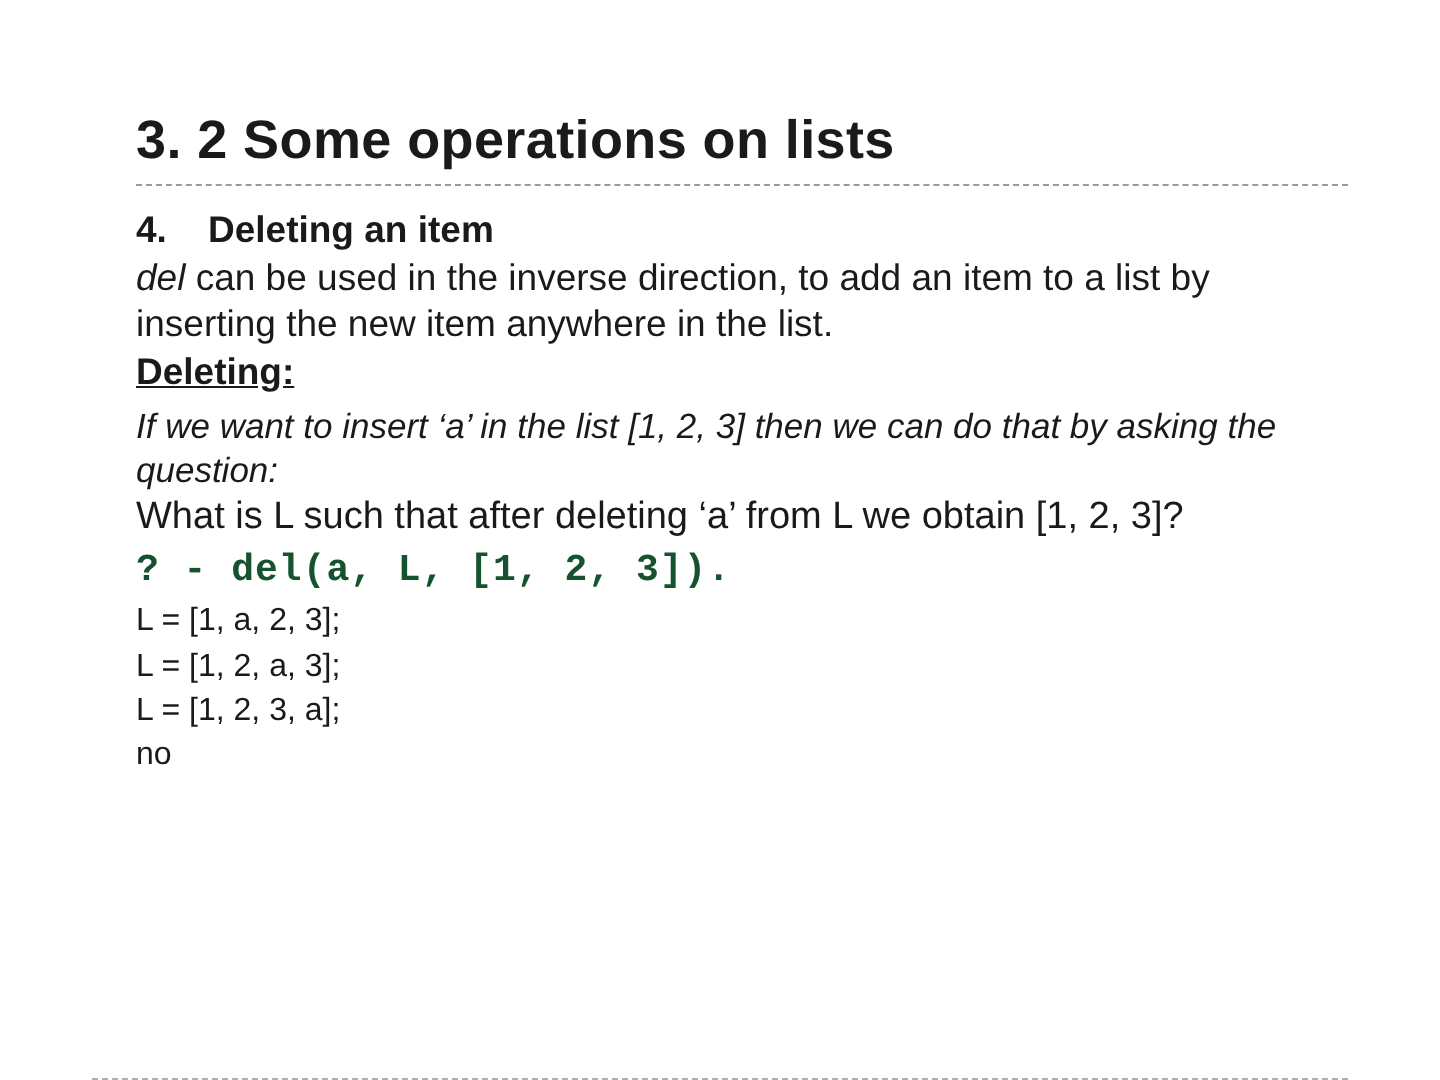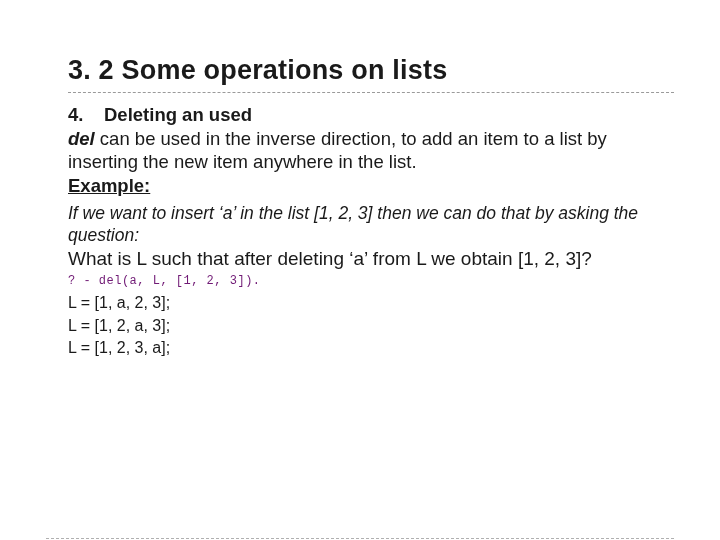--- a/index.html
+++ b/index.html
@@ -41,43 +41,43 @@
     font-weight: bold;
   }
   .ol-head {
     display: inline;
     font-weight: bold;
   }
   .sub-indent {
     display: block;
   }
   .bold-italic {
-    font-weight: bold;
+    font-weight: normal;
     font-style: italic;
     text-align: right;
   }
   .example-label {
     font-weight: bold;
     text-decoration: underline;
   }
   .para2 {
     font-size: 17.5px;
     line-height: 1.28;
     margin: 4px 0 0 0;
     font-style: italic;
   }
   .q {
     font-size: 19px;
     margin: 2px 0 0 0;
   }
   .code-line {
     font-family: "Courier New", Courier, monospace;
-    font-weight: normal;
-    color: #701a75;
-    font-size: 12px;
+    font-weight: bold;
+    color: #14532d;
+    font-size: 19px;
     margin: 4px 0 4px 0;
     letter-spacing: 0.5px;
   }
   .results {
     font-size: 16px;
     line-height: 1.38;
   }
   .page-num-area {
     position: absolute;
     left: 46px;
@@ -104,36 +104,37 @@
 <body>
 
 <div class="slide">
 
   <h1 class="title">3. 2 Some operations on lists</h1>
   <hr class="dashed-rule">
 
   <div class="body-block">
     <span class="ol-num">4.</span>
     <span>&nbsp;&nbsp;</span>
-    <span class="ol-head">Deleting an used</span>
+    <span class="ol-head">Deleting an item</span>
     <span class="sub-indent">
       <span class="bold-italic">del</span><span> can be used in the inverse direction, to add an item to a list by inserting the new item anywhere in the list.</span>
     </span>
-    <span class="example-label">Example:</span>
+    <span class="example-label">Deleting:</span>
   </div>
 
   <div class="para2">If we want to insert ‘a’ in the list [1, 2, 3] then we can do that by asking the question:</div>
   <div class="q">What is L such that after deleting ‘a’ from L we obtain [1, 2, 3]?</div>
 
   <div class="code-line">? - del(a, L, [1, 2, 3]).</div>
 
   <div class="results">
     <div>L = [1, a, 2, 3];</div>
     <div>L = [1, 2, a, 3];</div>
     <div>L = [1, 2, 3, a];</div>
+    <div>no</div>
   </div>
 
   <div class="page-num-area">
     <hr class="page-dash">
     <span class="page-arrow">
       <svg width="14" height="10" viewBox="0 0 14 10">
         <polygon points="0,0 10,5 0,10" fill="#b8b8b8"></polygon>
       </svg>
     </span>
     <span class="page-num">19</span>

